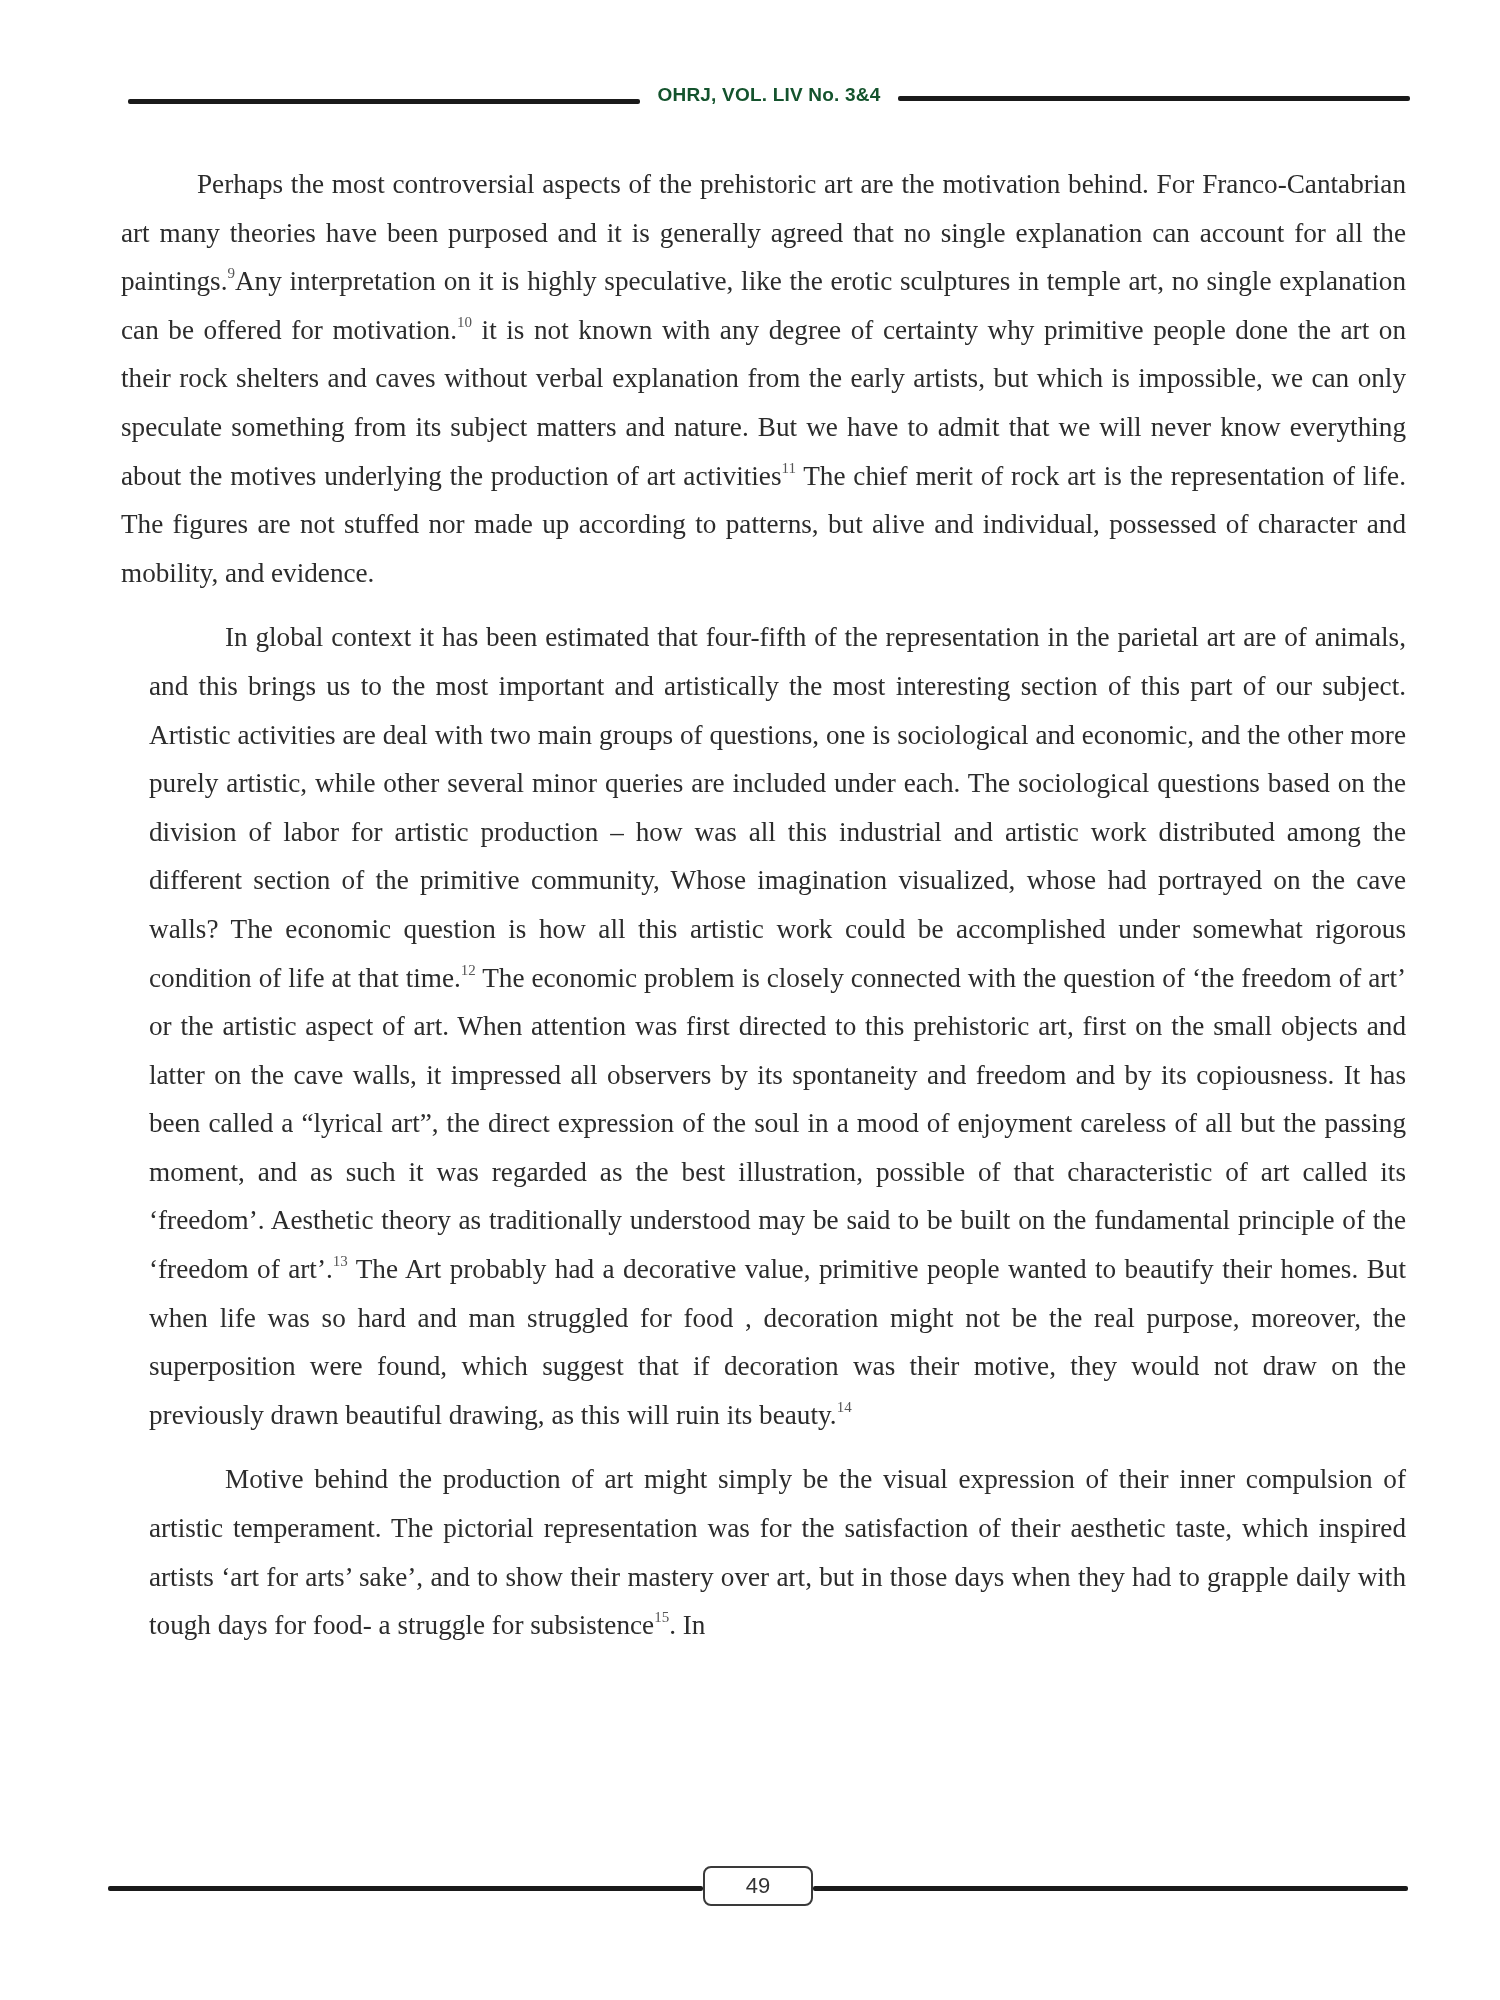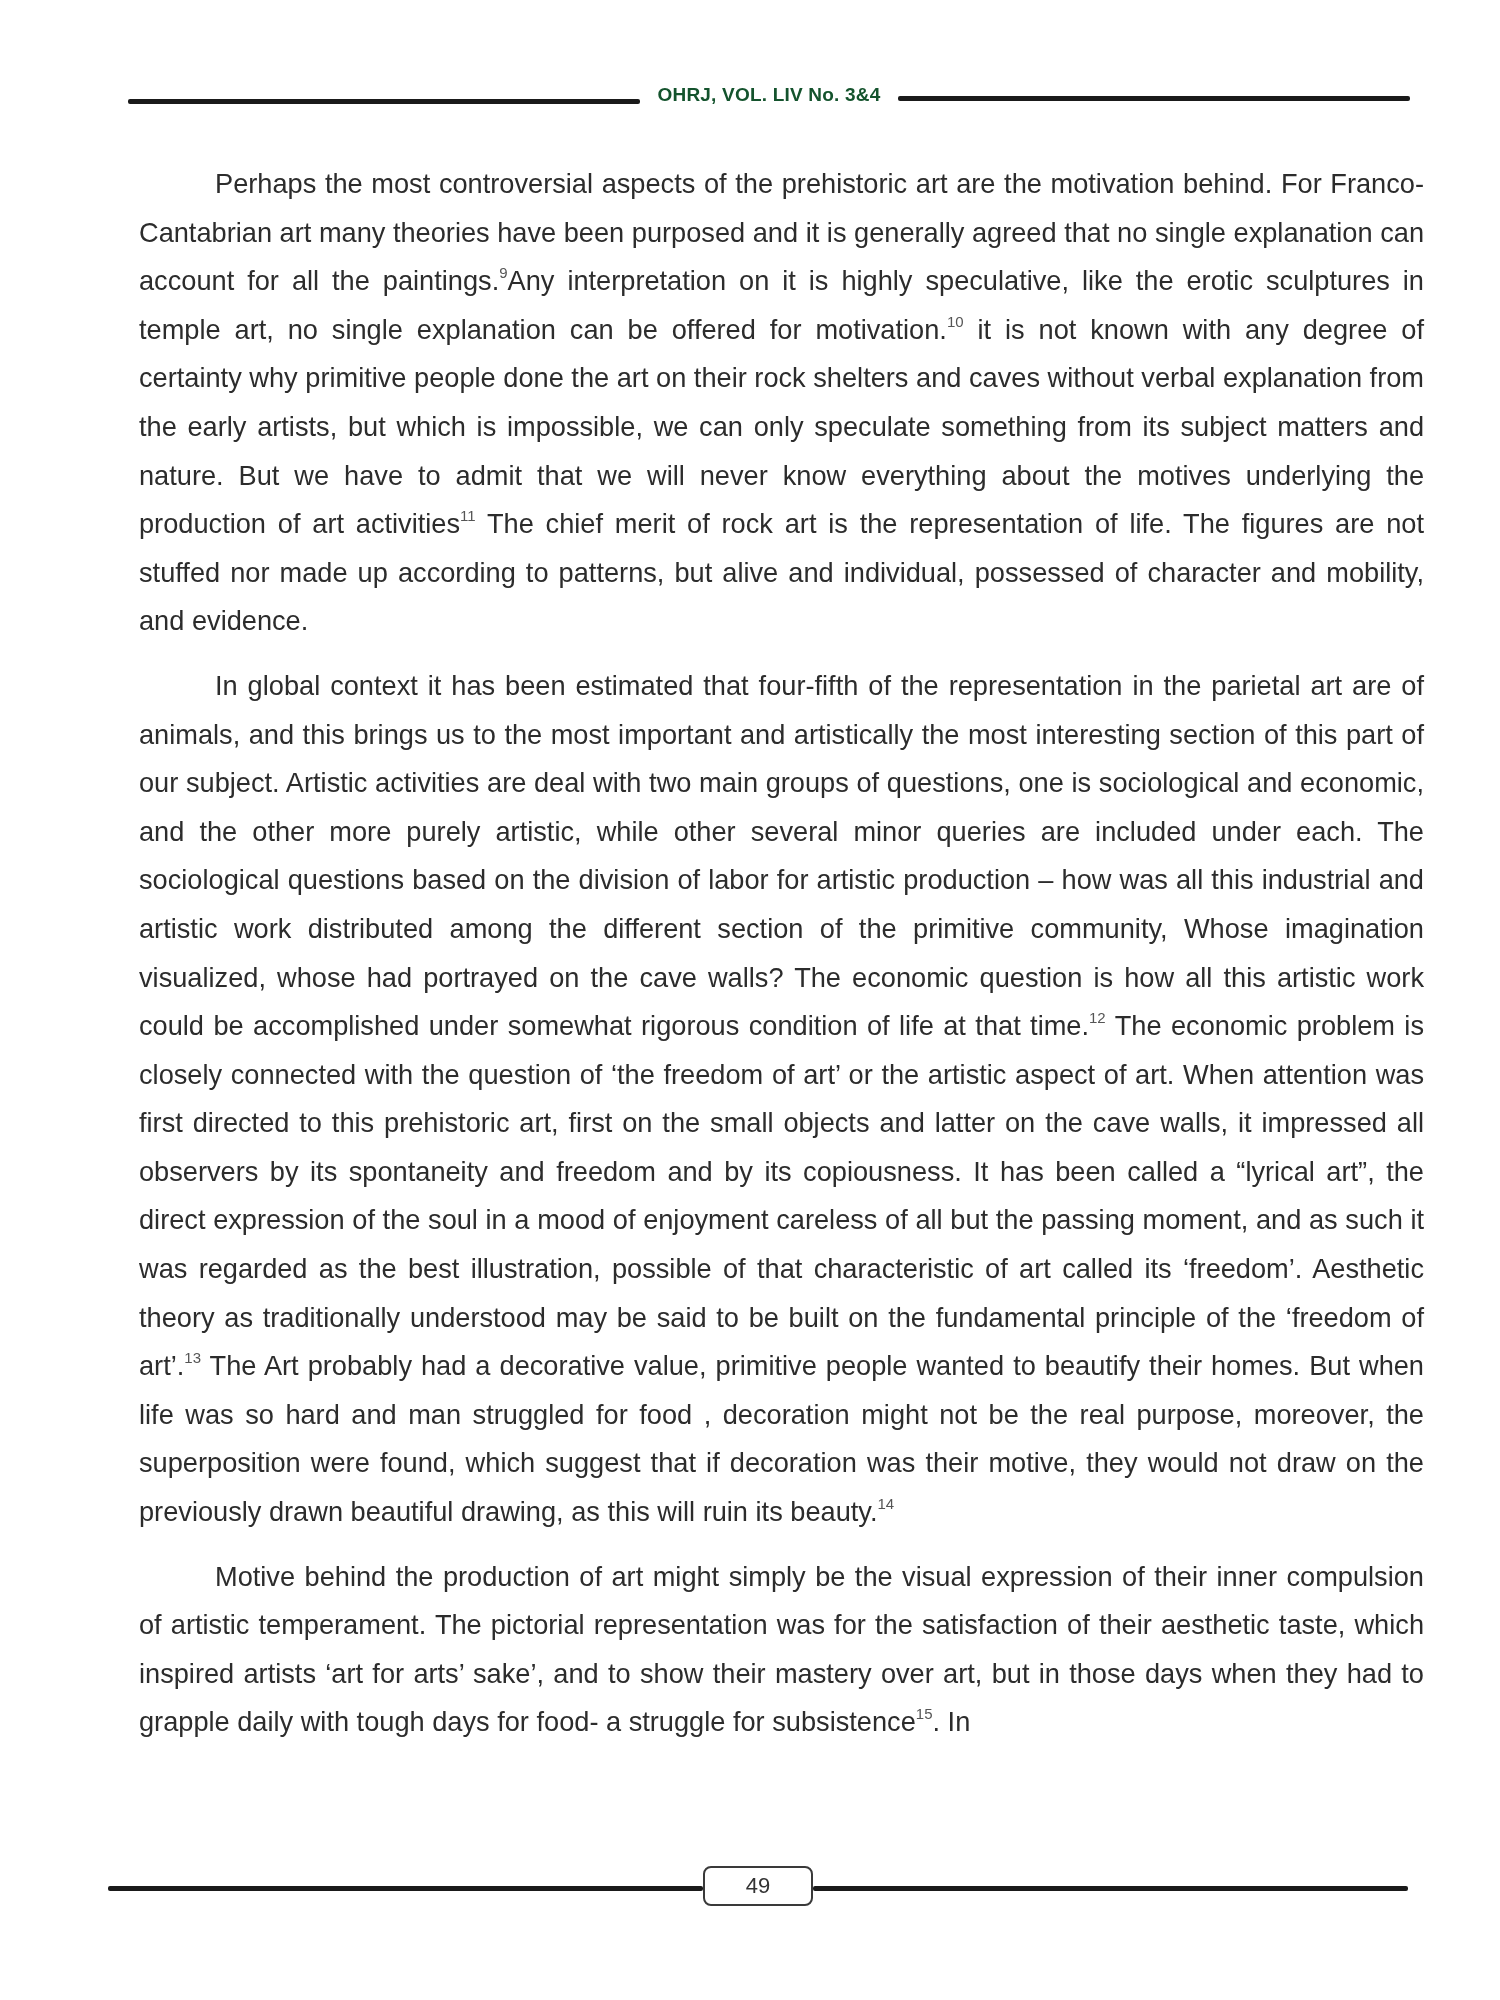--- a/index.html
+++ b/index.html
@@ -36,34 +36,35 @@
       font-weight: bold;
       font-size: 19px;
       color: #14532d;
       padding: 0 18px;
       white-space: nowrap;
       letter-spacing: 0.2px;
     }
     .body-text {
       position: absolute;
       top: 160px;
-      left: 139px;
+      left: 121px;
       width: 1285px;
-      font-family: Liberation Sans, sans-serif;
+      font-family: Liberation Serif, serif;
       font-size: 27.2px;
       line-height: 48.6px;
       color: #2c2c2c;
       text-align: justify;
     }
     .body-text p {
       margin: 0;
       text-indent: 76px;
     }
     .body-text p + p {
       margin-top: 16px;
+      margin-left: 28px;
     }
     sup {
       font-size: 15px;
       line-height: 0;
       vertical-align: 12px;
       color: #555;
     }
     .footer {
       position: absolute;
       top: 1866px;

